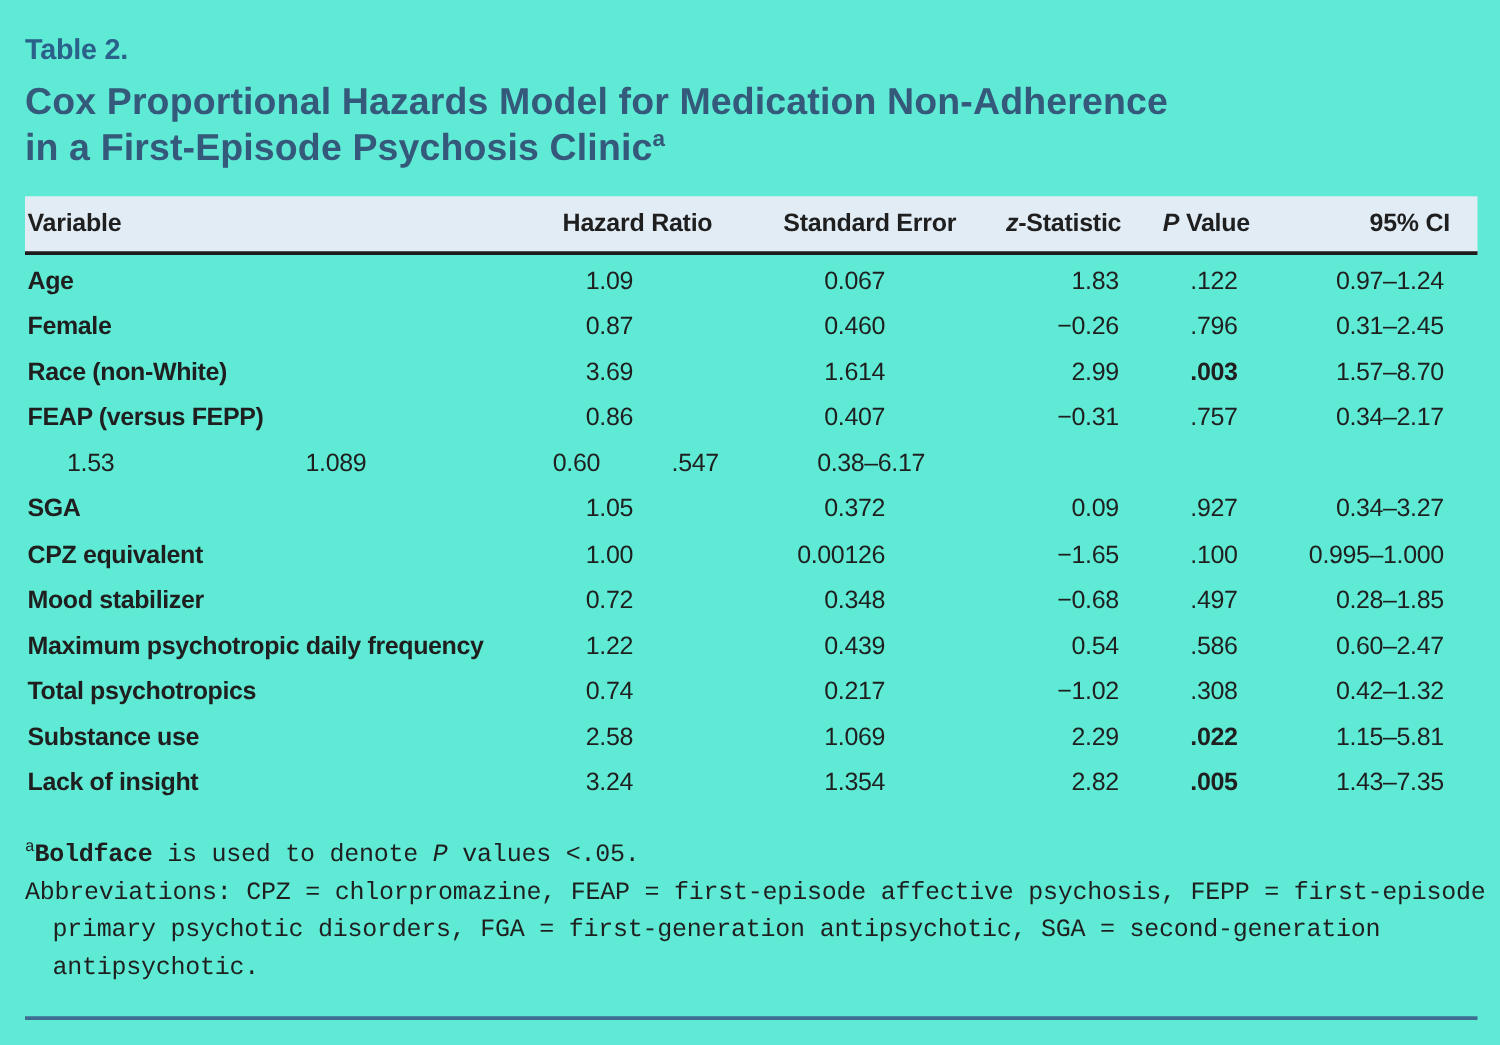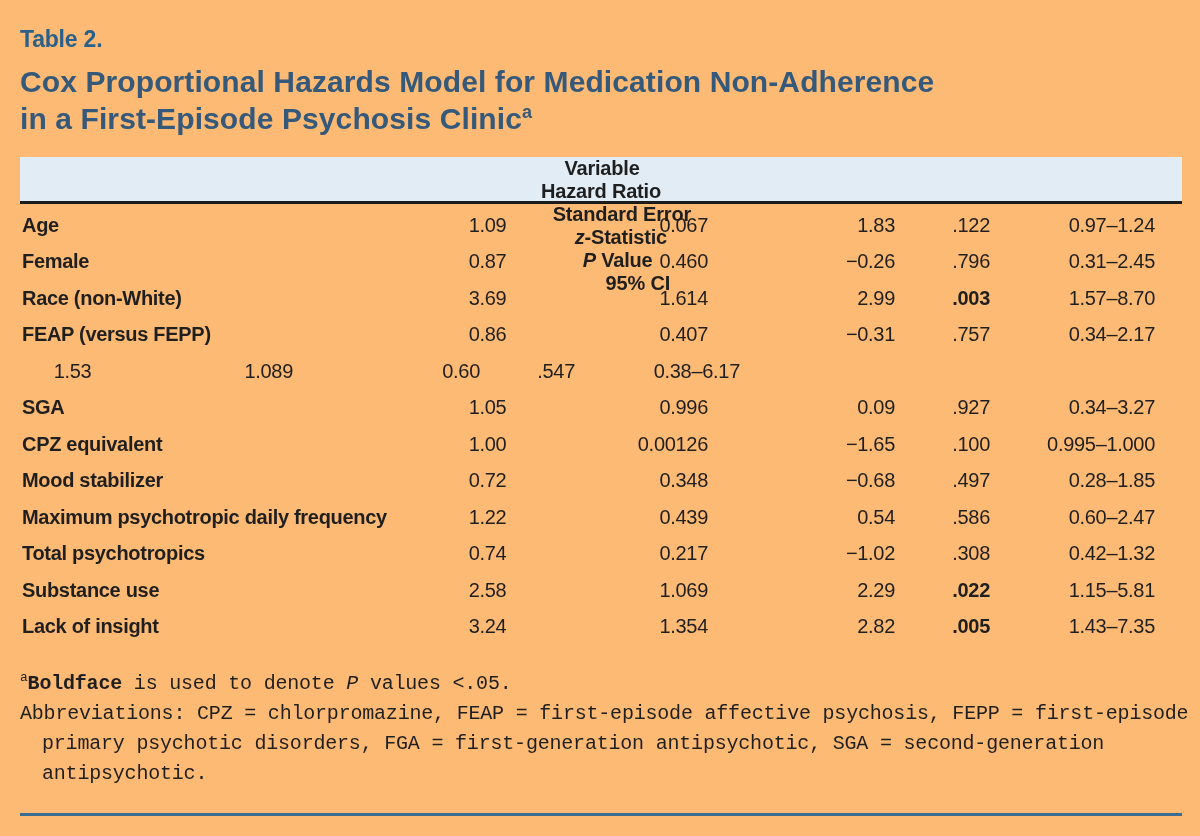--- a/index.html
+++ b/index.html
@@ -1,18 +1,18 @@
 <!DOCTYPE html>
 <html><head>
 <meta charset="utf-8">
 <style>
   html,body{margin:0;padding:0;background:#ffffff;}
   .page{
     width:1200px;height:836px;box-sizing:border-box;
-    background:#fdba74;
+    background:#5eead4;
     padding:26px 18px 20px 20px;
     display:flex;flex-direction:column;
     font-family:"Liberation Sans",sans-serif;
     color:#1f1f1f;
     overflow:hidden;
   }
   .table-label{
     font-size:23px;font-weight:700;color:#2a6089;margin-bottom:10px;
     letter-spacing:-0.2px;
   }
@@ -22,21 +22,20 @@
     letter-spacing:0.1px;
   }
   .title sup{font-size:18px;line-height:0;}
   
   .dtable{width:100%;}
   .thead{
     display:flex;align-items:center;
     background:#e1ecf5;
     height:44px;
     border-bottom:3px solid #1c1c1c;
-    flex-direction:column;
   }
   .row{display:flex;align-items:center;height:36.5px;}
   .tbody{padding-top:3px;}
   .cell{font-size:20px;letter-spacing:-0.3px;white-space:nowrap;}
   .th{font-weight:700;letter-spacing:-0.2px;}
   .col-variable{flex:1;text-align:left;padding-left:2px;}
   .col-hazard_ratio{width:150px;text-align:center;}
   .col-standard_error{width:180px;text-align:right;}
   .col-z_statistic{width:132px;text-align:right;}
   .col-p_value{width:103px;text-align:right;}
@@ -114,21 +113,21 @@
         <div class="row">
           <div class="cell col-hazard_ratio">1.53</div>
           <div class="cell col-standard_error">1.089</div>
           <div class="cell col-z_statistic">0.60</div>
           <div class="cell col-p_value">.547</div>
           <div class="cell col-ci_95">0.38–6.17</div>
         </div>
         <div class="row">
           <div class="cell col-variable">SGA</div>
           <div class="cell col-hazard_ratio">1.05</div>
-          <div class="cell col-standard_error">0.996</div>
+          <div class="cell col-standard_error">0.372</div>
           <div class="cell col-z_statistic">0.09</div>
           <div class="cell col-p_value">.927</div>
           <div class="cell col-ci_95">0.34–3.27</div>
         </div>
         <div class="row">
           <div class="cell col-variable">CPZ equivalent</div>
           <div class="cell col-hazard_ratio">1.00</div>
           <div class="cell col-standard_error">0.00126</div>
           <div class="cell col-z_statistic">−1.65</div>
           <div class="cell col-p_value">.100</div>

